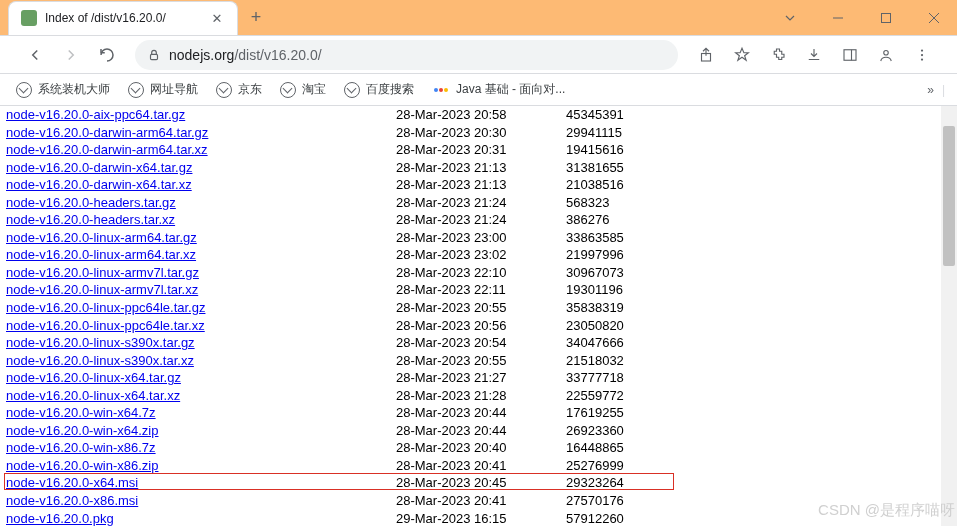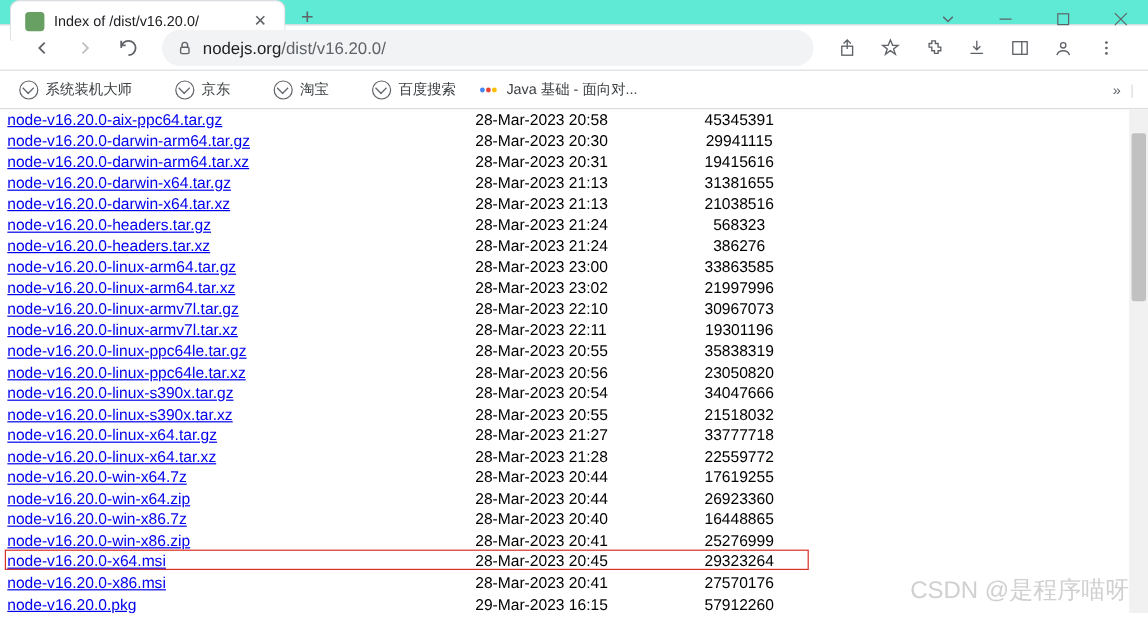--- a/index.html
+++ b/index.html
@@ -1,17 +1,17 @@
 <!DOCTYPE html>
 <html><head>
 <meta charset="utf-8">
 <style>
 *{margin:0;padding:0;box-sizing:border-box}
 body{font-family:-apple-system,BlinkMacSystemFont,"Segoe UI",Arial,sans-serif;font-size:13px;background:#fff;width:957px;height:526px;overflow:hidden;position:relative}
-.titlebar{height:21px;display:flex;align-items:flex-start;background:#5eead4;border-bottom:1px solid #dadce0}
+.titlebar{height:36px;display:flex;align-items:center;background:#fdba74;border-bottom:1px solid #dadce0}
 .tab{display:flex;align-items:center;height:34px;background:#fff;border-radius:8px 8px 0 0;padding:0 12px;margin-left:8px;gap:8px;min-width:230px;border:1px solid #dadce0;border-bottom:none}
 .favicon{width:16px;height:16px;background:#689f63;border-radius:3px}
 .tab-title{font-size:12px;color:#202124;flex:1}
 .tab-close{width:16px;height:16px;display:flex;align-items:center;justify-content:center;color:#5f6368;cursor:pointer}
 .newtab{width:28px;height:28px;display:flex;align-items:center;justify-content:center;color:#5f6368;margin-left:4px;font-size:18px;cursor:pointer}
 .wincontrols{margin-left:auto;display:flex;gap:2px}
 .wc{width:46px;height:32px;display:flex;align-items:center;justify-content:center;color:#5f6368;cursor:pointer}
 .wc svg{width:12px;height:12px}
 .navbar{height:38px;display:flex;align-items:center;padding:0 19px;gap:4px;border-bottom:1px solid #dadce0}
 .nbtn{width:32px;height:32px;display:flex;align-items:center;justify-content:center;color:#5f6368;border-radius:50%;cursor:pointer}
@@ -30,25 +30,25 @@
 .bk-sep{color:#dadce0;margin:0 4px}
 .bk-folder{width:16px;height:16px;background:#ffd04c;border-radius:2px;position:relative}
 .bk-folder::before{content:"";position:absolute;width:7px;height:3px;background:#ffd04c;top:-2px;left:0;border-radius:1px 1px 0 0}
 .bk-chev{margin-left:auto;color:#5f6368}
 .content{position:relative;height:420px;overflow:hidden}
 .listing{font-family:Liberation Sans, sans-serif;font-size:13px;line-height:1.35;padding:0 6px;white-space:pre}
 .listing a{color:#0000ee;text-decoration:underline}
 .row{display:flex}
 .fname{width:390px;overflow:hidden}
 .fdate{width:170px}
-.fsize{width:100px;text-align:center}
+.fsize{width:100px;text-align:left}
 .highlight{border:1.5px solid #d93025;position:absolute}
 .scrollbar{position:absolute;right:0;top:0;width:16px;height:100%;background:#f1f1f1}
 .thumb{position:absolute;right:2px;top:20px;width:12px;height:140px;background:#c1c1c1;border-radius:2px}
-.watermark{position:absolute;right:16px;bottom:6px;color:#d0d0d0;font-size:20px;font-family:sans-serif}
+.watermark{position:absolute;right:2px;bottom:6px;color:#d0d0d0;font-size:15px;font-family:sans-serif}
 </style>
 </head>
 <body>
 
 <div class="titlebar">
   <div class="tab">
     <div class="favicon"></div>
     <span class="tab-title">Index of /dist/v16.20.0/</span>
     <span class="tab-close">✕</span>
   </div>
@@ -137,24 +137,28 @@
   <div class="nbtn">
       <svg viewBox="0 0 24 24">
         <circle cx="12" cy="6" r="1.5" fill="currentColor"></circle>
         <circle cx="12" cy="12" r="1.5" fill="currentColor"></circle>
         <circle cx="12" cy="18" r="1.5" fill="currentColor"></circle>
       </svg>
     </div>
 </div>
 
 <div class="bookmarks">
-  <div id="bk-container" style="display:flex;align-items:flex-end;gap:20px">
+  <div id="bk-container" style="display:flex;align-items:flex-end;gap:2px">
       <div class="bk">
         <div class="bk-icon"></div>
         <span>系统装机大师</span>
+      </div>
+      <div class="bk">
+        <div class="bk-icon"></div>
+        <span>网址导航</span>
       </div>
       <div class="bk">
         <div class="bk-icon"></div>
         <span>京东</span>
       </div>
       <div class="bk">
         <div class="bk-icon"></div>
         <span>淘宝</span>
       </div>
       <div class="bk">

